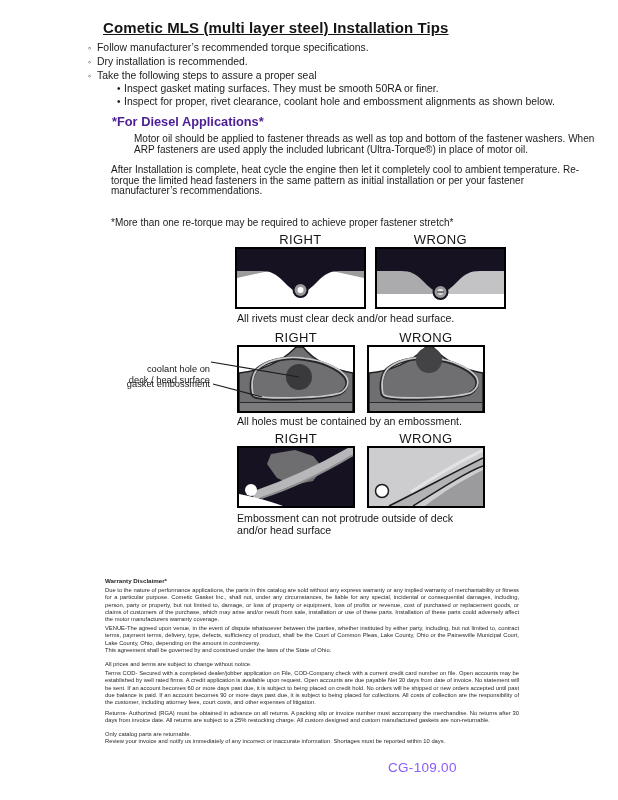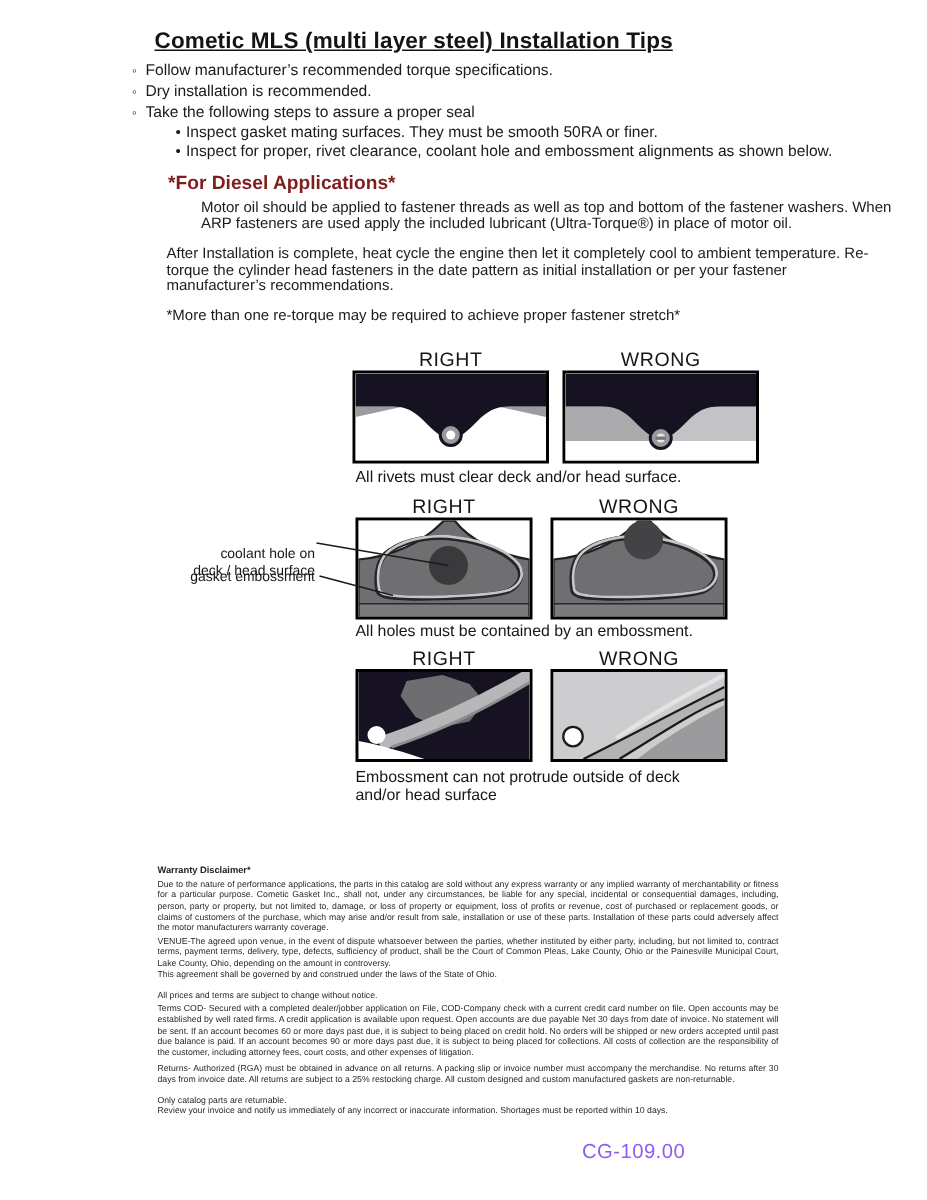--- a/index.html
+++ b/index.html
@@ -13,25 +13,25 @@
     left:103px; top:19px; font-size:15px; font-weight:700;
     text-decoration:underline; letter-spacing:0.1px; color:#141416;
   }
 
   .bullets { left:88px; top:42px; width:510px; font-size:10.4px; }
   .b-row { display:flex; height:13.8px; align-items:baseline; }
   .b-row.sub { margin-left:29px; height:12.9px; }
   .b-m { width:9px; font-size:9px; flex:0 0 9px; }
   .b-row.sub .b-m { width:7px; flex:0 0 7px; font-size:10px; }
 
-  .diesel-heading { left:112px; top:114px; font-size:12.8px; font-weight:700; color:#7f1d1d; }
+  .diesel-heading { left:112px; top:114px; font-size:12.8px; font-weight:700; color:#4c1d95; }
   .para { left:111px; width:470px; font-size:10px; line-height:10.5px; }
   .p1 { top:134px;margin-left:23px; }
   .p2 { top:165px; }
-  .p3 { top:206px; }
+  .p3 { top:218px; }
 
   .fig-label { font-size:13px; letter-spacing:0.4px; text-align:center; color:#161618; }
   .figbox { border:2px solid #000; box-sizing:border-box; background:#fff; }
   .figbox svg { display:block; }
   .caption { font-size:10.6px; color:#161618; line-height:11.5px; }
 
   .side-label { font-size:9.3px; line-height:11px; text-align:right; color:#161618; }
 
   .legal { left:105px; width:414px; font-size:5.8px; line-height:7.3px; color:#28282a; text-align:justify; }
   .legal-heading { left:105px; top:577px; font-size:6.2px; font-weight:700; color:#222; }
@@ -63,21 +63,21 @@
       <span>Inspect gasket mating surfaces.  They must be smooth 50RA or finer.</span>
     </div>
     <div class="b-row sub">
       <span class="b-m">•</span>
       <span>Inspect for proper, rivet clearance, coolant hole and embossment alignments as shown below.</span>
     </div>
   </div>
 
   <div class="abs diesel-heading">*For Diesel Applications*</div>
   <div class="abs para p1">Motor oil should be applied to fastener threads as well as top and bottom of the fastener washers. When ARP fasteners are used apply the included lubricant (Ultra-Torque®) in place of motor oil.</div>
-  <div class="abs para p2">After Installation is complete, heat cycle the engine then let it completely cool to ambient temperature. Re-torque the cylinder head fasteners in the date pattern as initial installation or per your fastener manufacturer’s recommendations.</div>
+  <div class="abs para p2">After Installation is complete, heat cycle the engine then let it completely cool to ambient temperature. Re-torque the limited head fasteners in the same pattern as initial installation or per your fastener manufacturer’s recommendations.</div>
   <div class="abs para p3">*More than one re-torque may be required to achieve proper fastener stretch*</div>
 
   <div class="abs fig-label" style="left:235px; top:232px; width:131px;">RIGHT</div>
   <div class="abs fig-label" style="left:375px; top:232px; width:131px;">WRONG</div>
 
   <div class="abs figbox" style="left:235px; top:247px; width:131px; height:62px;">
     <svg width="127" height="58" viewBox="0 0 127 58">
       <rect width="127" height="58" fill="#ffffff"></rect>
       <polygon points="0,22 32,22 0,29" fill="#9c9c9e"></polygon>
       <polygon points="127,22 95,22 127,29" fill="#9c9c9e"></polygon>

